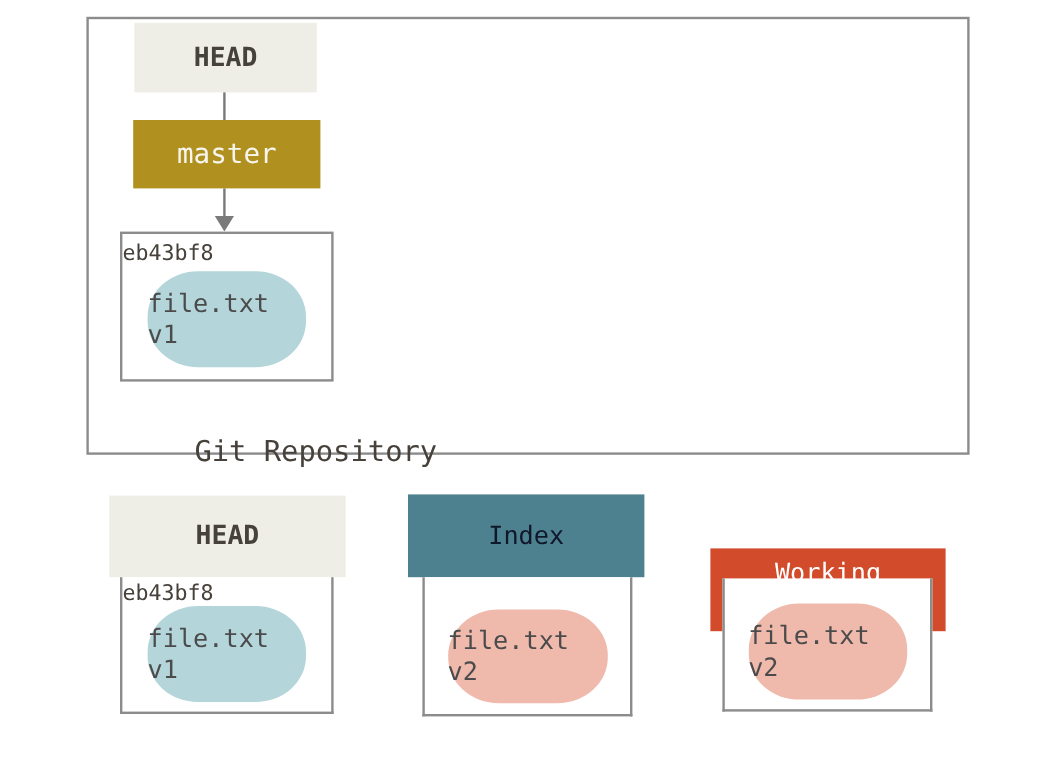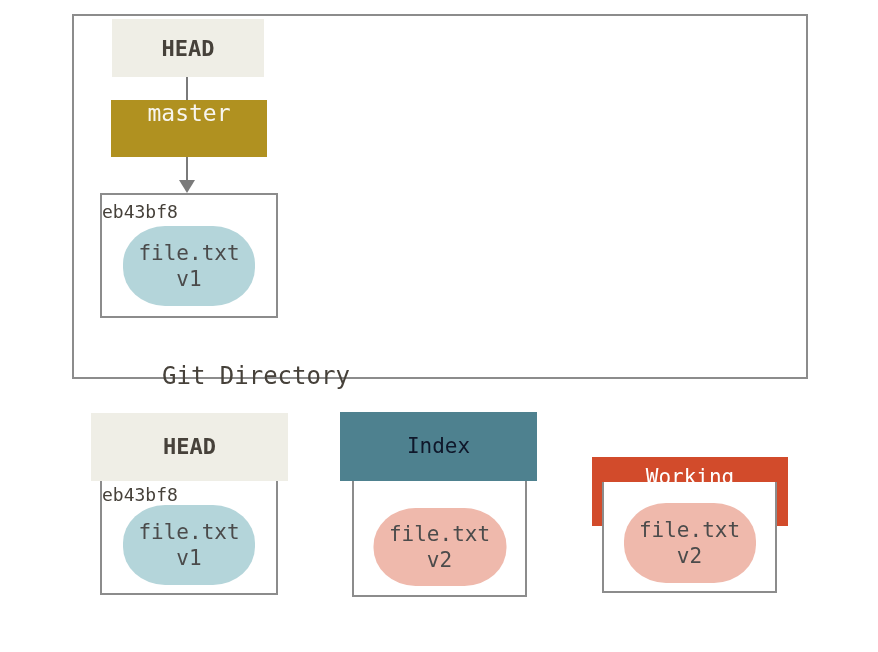--- a/index.html
+++ b/index.html
@@ -39,21 +39,21 @@
   .head-top-box {
     left: 112px; top: 19px; width: 152px; height: 58px;
     background: var(--header-beige);
     display: flex; align-items: center; justify-content: center;
     font-size: 22px; font-weight: bold; color: var(--text-dark);
   }
   .connector-1 { left: 186px; top: 77px; width: 2px; height: 24px; background: var(--line-gray); }
   .master-box {
     left: 111px; top: 100px; width: 156px; height: 57px;
     background: var(--branch-gold);
-    display: flex; justify-content: center;
+    display: flex; align-items: center; justify-content: center;
     font-size: 23px; color: #f7f5ee;
   }
   .connector-2 { left: 186px; top: 157px; width: 2px; height: 24px; background: var(--line-gray); }
   .arrowhead {
     left: 179px; top: 180px; width: 0; height: 0;
     border-left: 8px solid transparent;
     border-right: 8px solid transparent;
     border-top: 13px solid var(--line-gray);
   }
   .commit-box {
@@ -62,21 +62,21 @@
     background: #ffffff;
   }
   .sha-label {
     position: absolute; top: 6px; left: 0; width: 100%;
     text-align: left; font-size: 18px; color: var(--text-dark);
   }
   .blob {
     position: absolute; left: 50%; transform: translateX(-50%);
     bottom: 10px; width: 132px; height: 80px;
     border-radius: 42px / 38px;
-    display: flex; flex-direction: column; align-items: center; justify-content: center;
+    display: flex; flex-direction: column; justify-content: center;
     font-size: 21px; line-height: 1.25; color: var(--blob-text);
   }
   .blob-blue { background: var(--blob-blue); }
   .blob-pink { background: var(--blob-pink); }
   .repo-label {
     left: 88px; top: 346px;
     font-size: 24px; color: var(--text-dark); white-space: nowrap;
   }
 
   
@@ -118,21 +118,21 @@
     left: 345px; top: 602px;
     font-size: 40px; color: var(--command-red); white-space: nowrap;
   }
 </style>
 </head>
 <body>
 
 <div class="canvas">
 
   <div class="abs repo-panel">
-    <span class="abs repo-label">Git Directory</span>
+    <span class="abs repo-label">Git Repository</span>
   </div>
 
   <div class="abs head-top-box">
     <span>HEAD</span>
   </div>
 
   <div class="abs connector-1"></div>
 
   <div class="abs master-box">
     <span>master</span>

